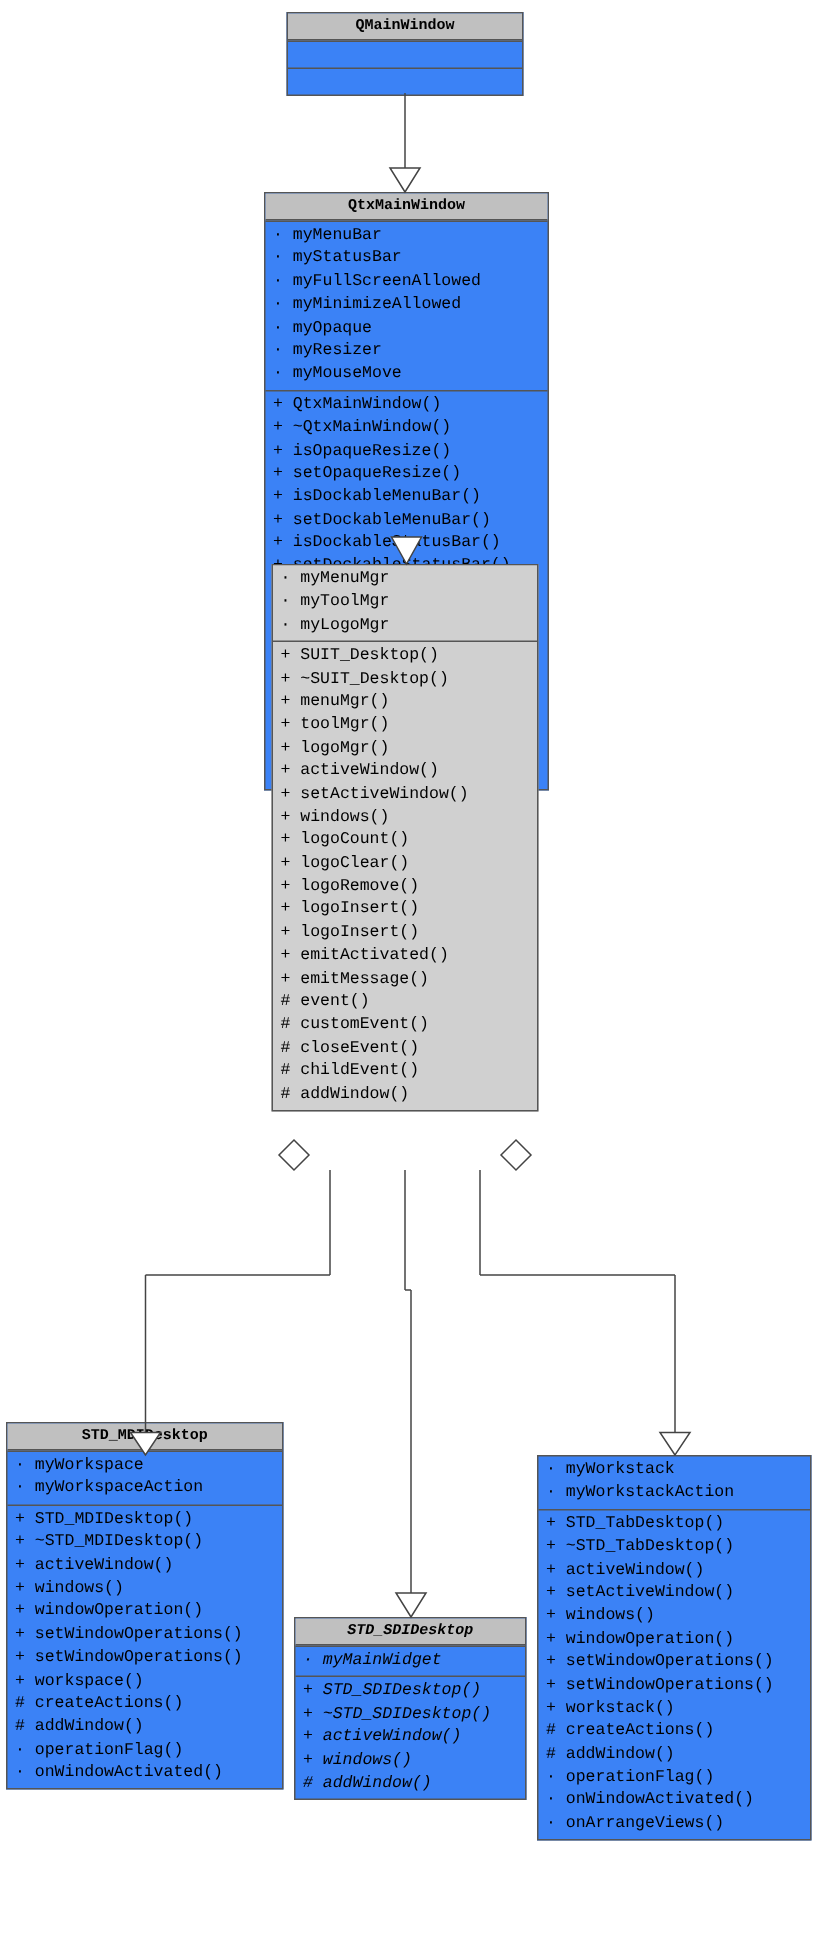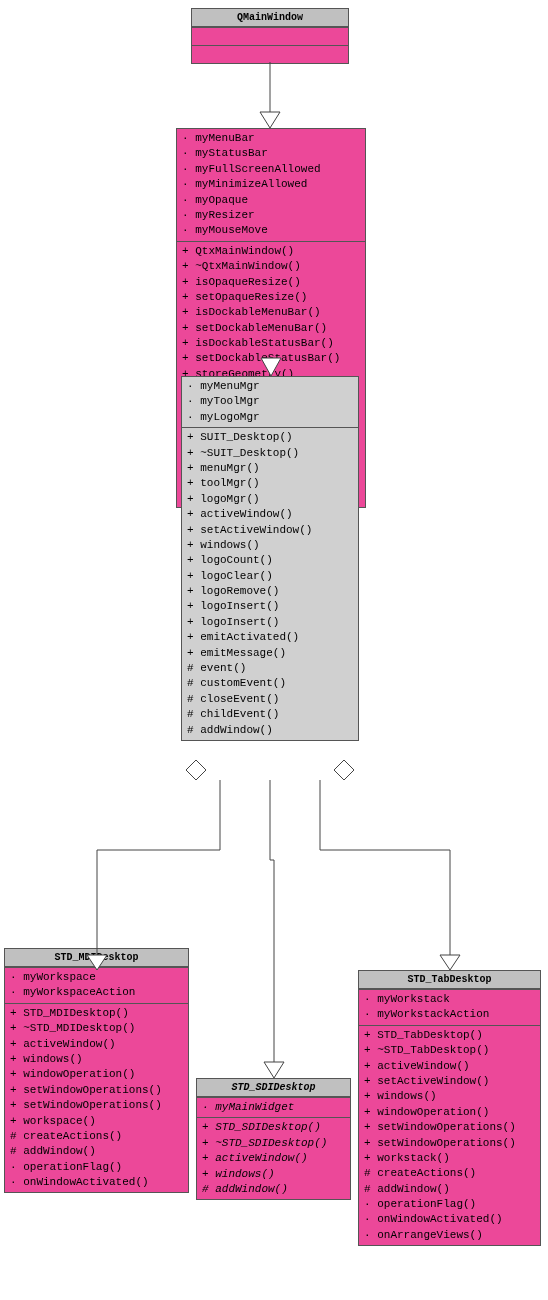--- a/index.html
+++ b/index.html
@@ -13,21 +13,21 @@
       overflow-x: hidden;
     }
     .diagram-container {
       position: relative;
       width: 548px;
       height: 1300px;
     }
     .uml-box {
       position: absolute;
       border: 1px solid #555;
-      background: #ec4899;
+      background: #3b82f6;
     }
     .uml-title {
       background: #c0c0c0;
       border-bottom: 1px solid #555;
       text-align: center;
       padding: 3px 4px;
       font-weight: bold;
       font-size: 10px;
     }
     .uml-section {
@@ -64,20 +64,21 @@
 
 <div class="diagram-container">
 
   <div class="uml-box" style="left:191px; top:8px; width:158px;">
     <div class="uml-title">QMainWindow</div>
     <div class="uml-section" style="height:18px;"></div>
     <div class="uml-section" style="height:18px;"></div>
   </div>
 
   <div class="uml-box" style="left:176px; top:128px; width:190px;">
+    <div class="uml-title">QtxMainWindow</div>
     <div class="uml-section">· myMenuBar
 · myStatusBar
 · myFullScreenAllowed
 · myMinimizeAllowed
 · myOpaque
 · myResizer
 · myMouseMove</div>
     <div class="uml-section">+ QtxMainWindow()
 + ~QtxMainWindow()
 + isOpaqueResize()
@@ -145,21 +146,20 @@
     <div class="uml-title">STD_SDIDesktop</div>
     <div class="uml-section">· myMainWidget</div>
     <div class="uml-section">+ STD_SDIDesktop()
 + ~STD_SDIDesktop()
 + activeWindow()
 + windows()
 # addWindow()</div>
   </div>
 
   <div class="uml-box" style="left:358px; top:970px; width:183px;">
-    <div class="uml-title">STD_TabDesktop</div>
     <div class="uml-section">· myWorkstack
 · myWorkstackAction</div>
     <div class="uml-section">+ STD_TabDesktop()
 + ~STD_TabDesktop()
 + activeWindow()
 + setActiveWindow()
 + windows()
 + windowOperation()
 + setWindowOperations()
 + setWindowOperations()

